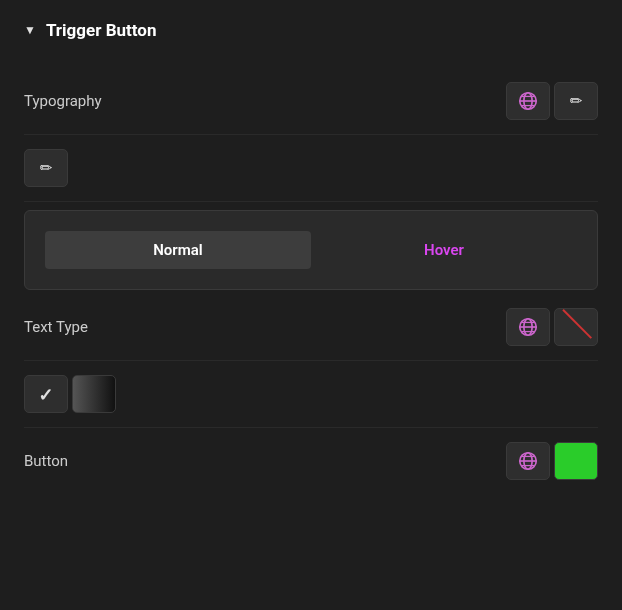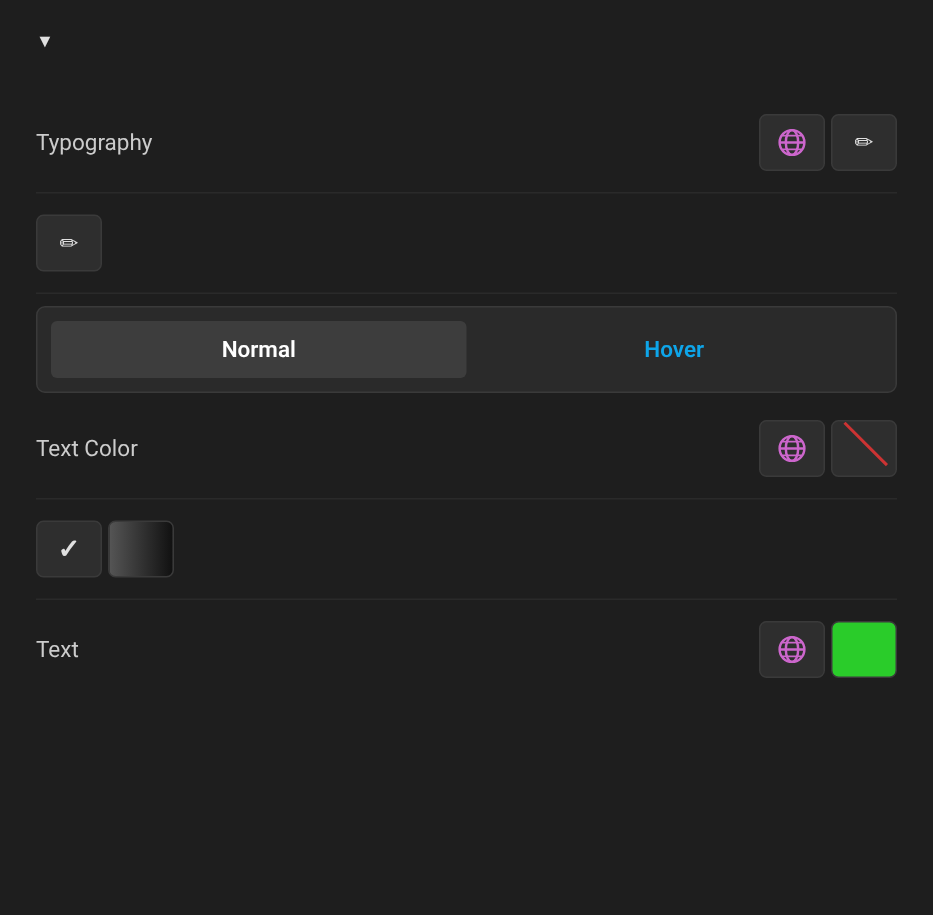--- a/index.html
+++ b/index.html
@@ -78,21 +78,21 @@
     .pencil-icon {
       color: #e0e0e0;
       font-size: 15px;
     }
 
     
     .toggle-tabs {
       display: flex;
       background-color: #2a2a2a;
       border-radius: 6px;
-      padding: 9px;
+      padding: 20px;
       margin: 8px 0 4px 0;
       border: 1px solid #3a3a3a;
     }
 
     .toggle-tab {
       flex: 1;
       padding: 10px 0;
       text-align: center;
       font-size: 15px;
       font-weight: 600;
@@ -100,21 +100,21 @@
       border-radius: 4px;
       transition: background 0.2s;
     }
 
     .toggle-tab.active {
       background-color: #3d3d3d;
       color: #ffffff;
     }
 
     .toggle-tab.inactive {
-      color: #0ea5e9;
+      color: #d946ef;
       background-color: transparent;
     }
 
     
     .color-swatch-empty {
       width: 44px;
       height: 38px;
       background-color: #2e2e2e;
       border: 1px solid #3a3a3a;
       border-radius: 5px;
@@ -178,20 +178,21 @@
 
     .full-width-row {
       width: 100%;
     }
   </style>
 </head>
 <body>
 
 <div class="section-header">
   <span class="chevron-icon">▼</span>
+  <span class="section-title">Trigger Button</span>
 </div>
 
 <div class="row">
   <span class="row-label">Typography</span>
   <div class="control-group">
     <div class="control-btn">
       <svg class="globe-icon" viewBox="0 0 24 24" fill="none">
         <circle cx="12" cy="12" r="9" stroke="#cc66cc" stroke-width="1.8"></circle>
         <ellipse cx="12" cy="12" rx="4.5" ry="9" stroke="#cc66cc" stroke-width="1.8"></ellipse>
         <line x1="3" y1="12" x2="21" y2="12" stroke="#cc66cc" stroke-width="1.8"></line>
@@ -214,21 +215,21 @@
 </div>
 
 <div class="full-width-row">
   <div class="toggle-tabs">
     <div class="toggle-tab active">Normal</div>
     <div class="toggle-tab inactive">Hover</div>
   </div>
 </div>
 
 <div class="row">
-  <span class="row-label">Text Color</span>
+  <span class="row-label">Text Type</span>
   <div class="control-group">
     <div class="control-btn">
       <svg class="globe-icon" viewBox="0 0 24 24" fill="none">
         <circle cx="12" cy="12" r="9" stroke="#cc66cc" stroke-width="1.8"></circle>
         <ellipse cx="12" cy="12" rx="4.5" ry="9" stroke="#cc66cc" stroke-width="1.8"></ellipse>
         <line x1="3" y1="12" x2="21" y2="12" stroke="#cc66cc" stroke-width="1.8"></line>
         <line x1="5" y1="7" x2="19" y2="7" stroke="#cc66cc" stroke-width="1.4"></line>
         <line x1="5" y1="17" x2="19" y2="17" stroke="#cc66cc" stroke-width="1.4"></line>
       </svg>
     </div>
@@ -239,21 +240,21 @@
 <div class="row">
   <div class="control-group">
     <div class="check-btn">
       <span class="check-mark">✓</span>
     </div>
     <div class="gradient-swatch"></div>
   </div>
 </div>
 
 <div class="row">
-  <span class="row-label">Text</span>
+  <span class="row-label">Button</span>
   <div class="control-group">
     <div class="control-btn">
       <svg class="globe-icon" viewBox="0 0 24 24" fill="none">
         <circle cx="12" cy="12" r="9" stroke="#cc66cc" stroke-width="1.8"></circle>
         <ellipse cx="12" cy="12" rx="4.5" ry="9" stroke="#cc66cc" stroke-width="1.8"></ellipse>
         <line x1="3" y1="12" x2="21" y2="12" stroke="#cc66cc" stroke-width="1.8"></line>
         <line x1="5" y1="7" x2="19" y2="7" stroke="#cc66cc" stroke-width="1.4"></line>
         <line x1="5" y1="17" x2="19" y2="17" stroke="#cc66cc" stroke-width="1.4"></line>
       </svg>
     </div>

